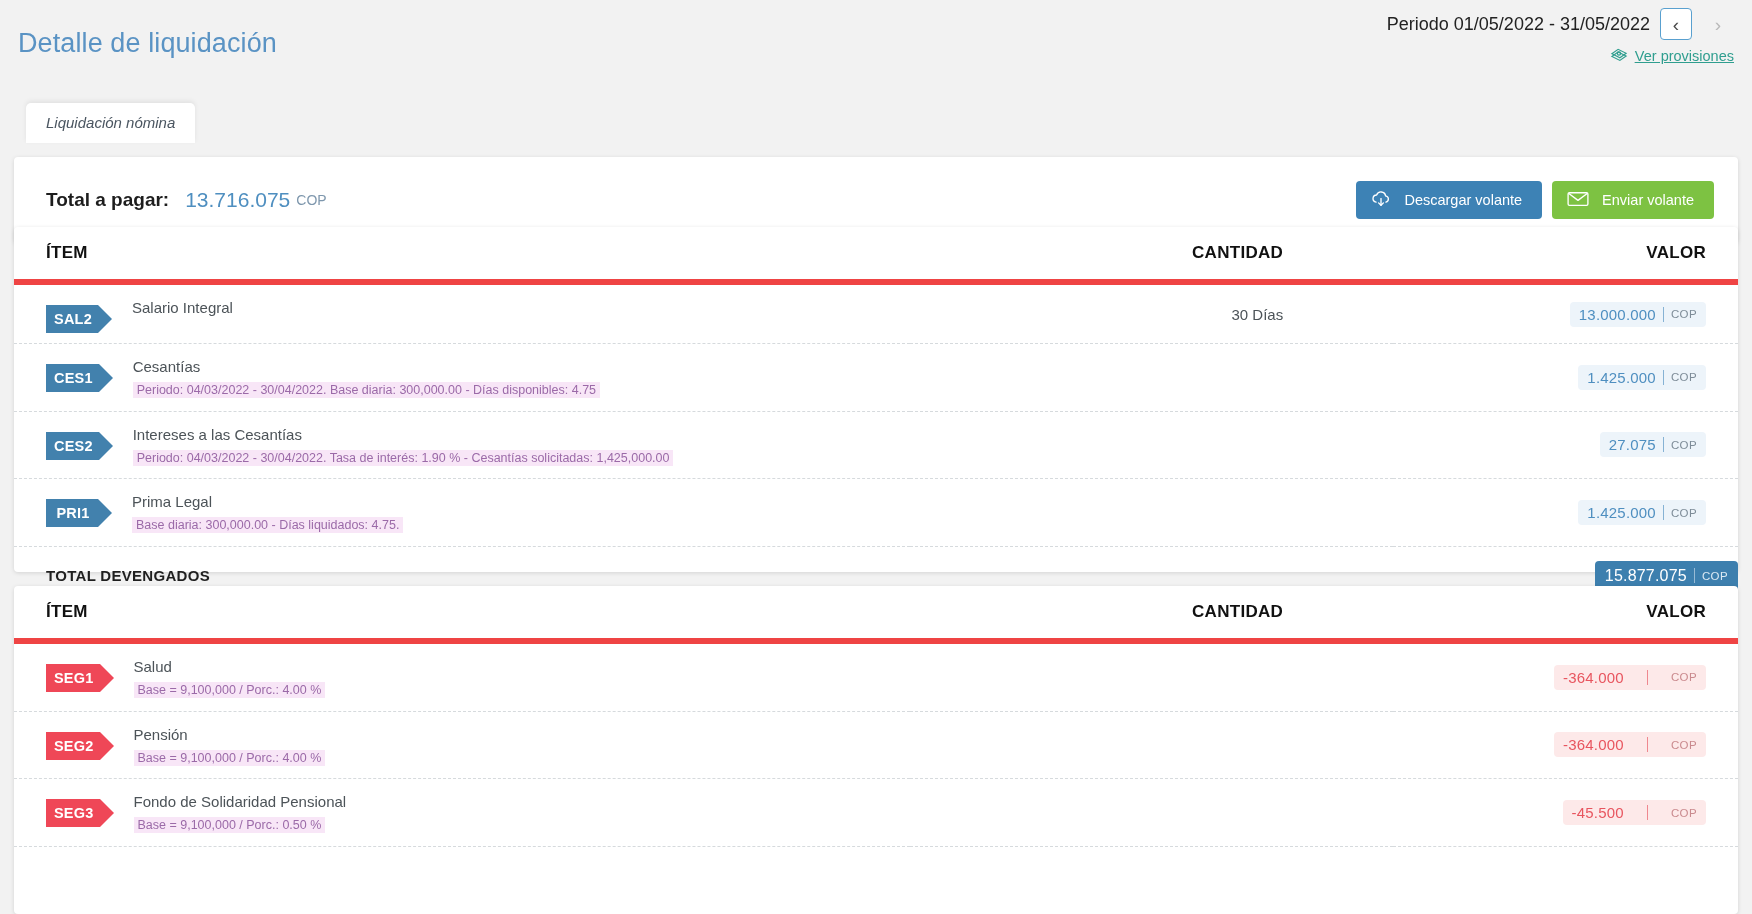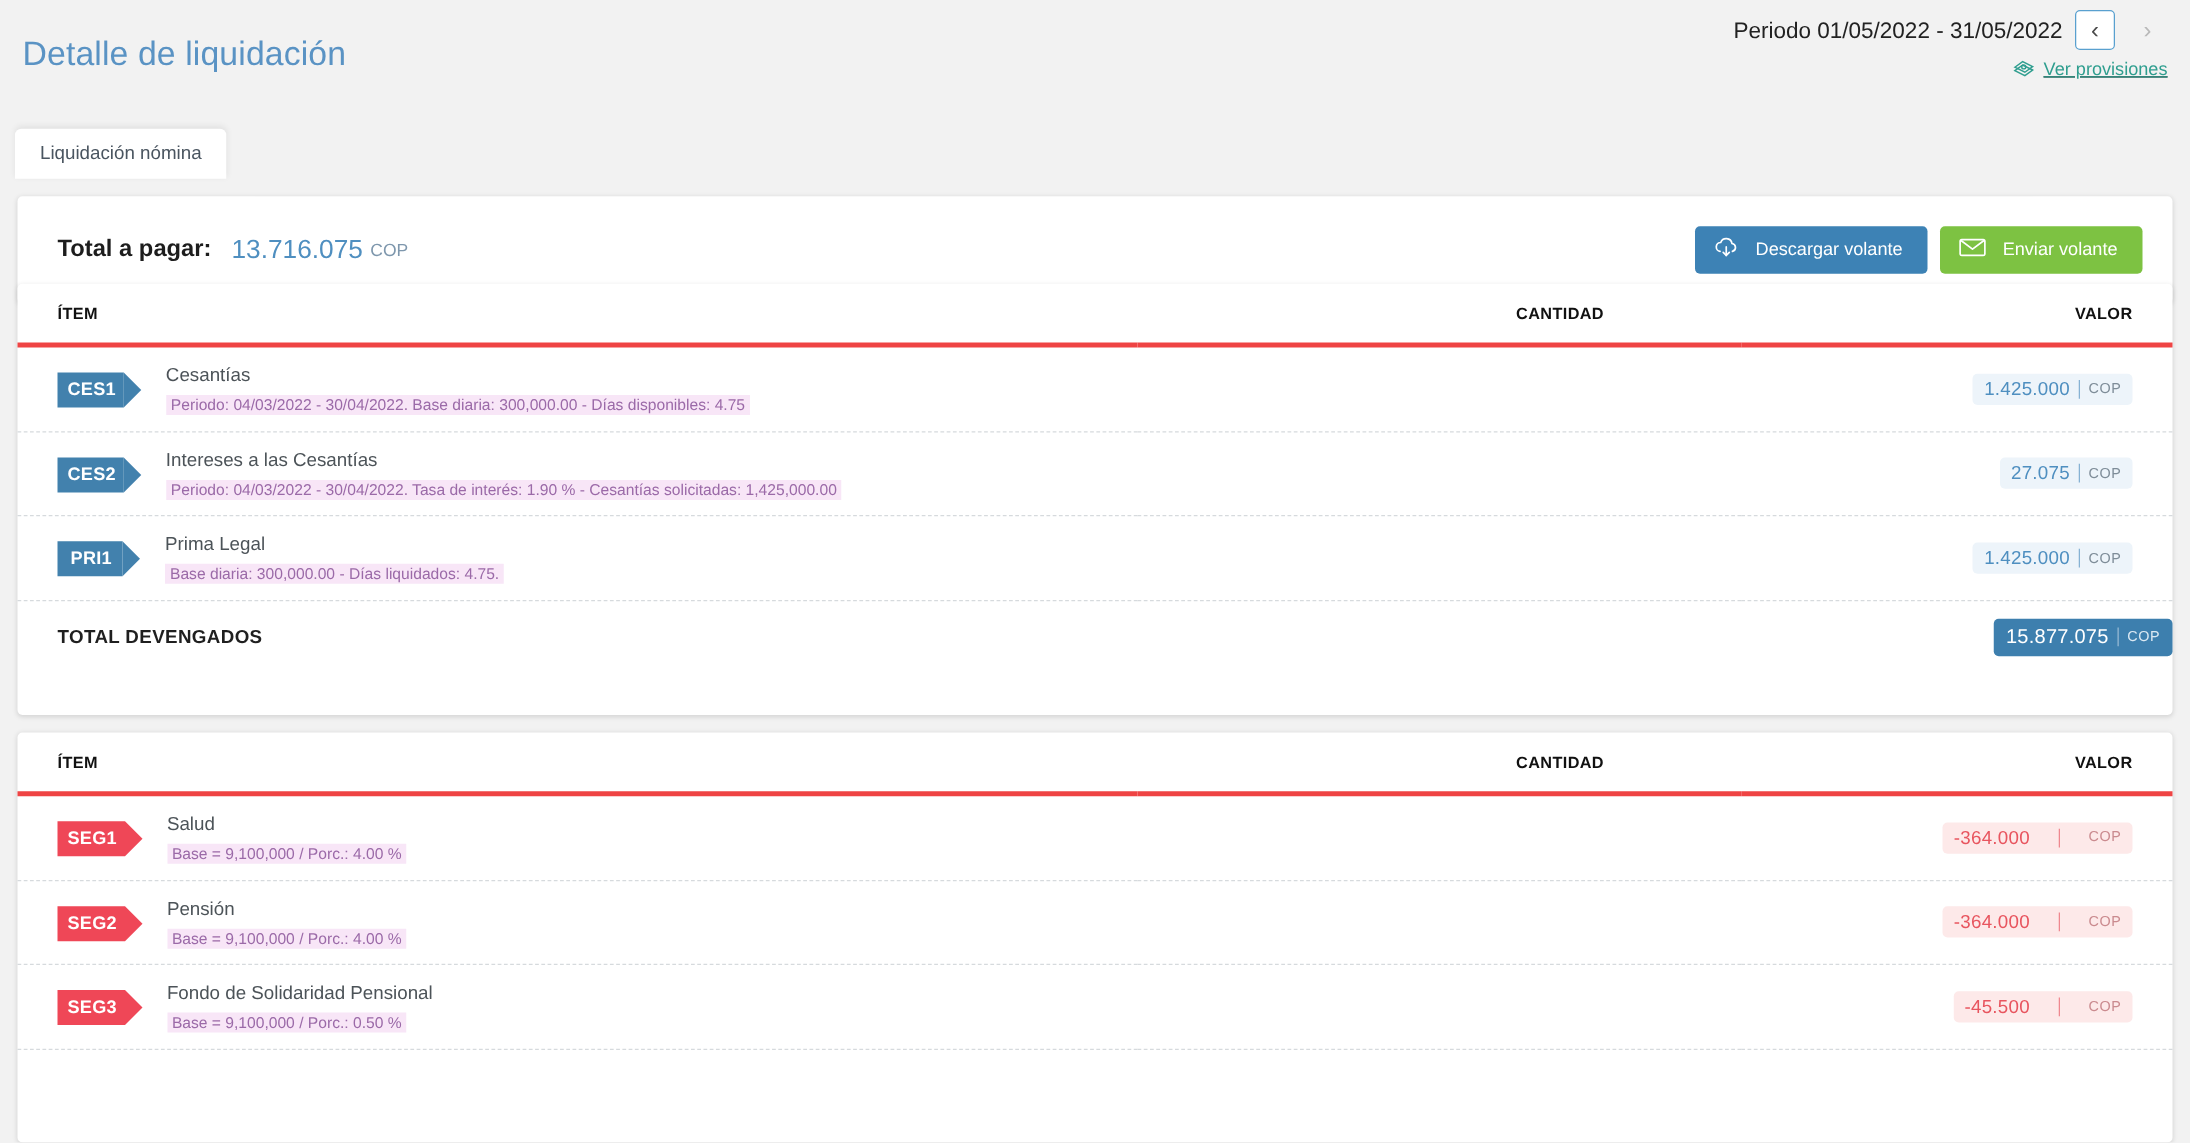--- a/index.html
+++ b/index.html
@@ -37,21 +37,21 @@
   .prov-wrap {
     position: absolute; right: 18px; top: 48px;
     display: flex; align-items: center; gap: 7px; text-decoration: underline;
   }
   .prov-link {
     font-size: 14.5px; color: #2f9e8f; text-decoration: underline;
   }
   .prov-icon { display: flex; align-items: center; }
 
   
-  .tabrow { position: absolute; left: 12px; top: 103px; display: flex; }
+  .tabrow { position: absolute; left: 26px; top: 103px; display: flex; font-style: italic; }
   .tab {
     background: #fff; border-radius: 5px 5px 0 0;
     padding: 11px 20px 12px 20px;
     font-size: 15px; color: #4a5560;
     box-shadow: 0 -2px 5px rgba(0,0,0,.07);
   }
 
   
   .card {
     position: absolute; left: 14px; width: 1724px;
@@ -75,23 +75,23 @@
     height: 38px; padding: 0 20px 0 14px; border-radius: 4px;
     color: #fff; font-size: 14.5px; border: none;
     font-family: "Liberation Sans", sans-serif;
   }
   .btn-blue  { background: #3d82b5; }
   .btn-green { background: #7dc242; }
 
   
   table { width: 100%; border-collapse: collapse; table-layout: fixed; }
   th {
-    font-size: 13px; font-weight: bold; color: #111;
+    font-size: 17px; font-weight: bold; color: #111;
     letter-spacing: .3px; padding: 16px 0 16px 0; text-align: right;
-    border-bottom: 4px solid #ef4444;
+    border-bottom: 6px solid #ef4444;
   }
   th.c-item { text-align: left; padding-left: 32px; width: 52%; }
   th.c-qty  { width: 28%; padding-right: 110px; }
   th.c-val  { width: 20%; padding-right: 32px; }
 
   td { vertical-align: middle; padding: 10px 0; }
   tr.data-row td { border-bottom: 1px dashed #d6dadd; }
   tr.data-row:last-child td { border-bottom: 1px dashed #d6dadd; }
 
   td.c-item { padding-left: 32px; }
@@ -228,20 +228,38 @@
     <table>
       <thead>
         <tr>
           <th class="c-item">ÍTEM</th>
           <th class="c-qty">CANTIDAD</th>
           <th class="c-val">VALOR</th>
         </tr>
       </thead>
       <tbody>
 
+        <tr class="data-row">
+          <td class="c-item">
+            <div class="item-cell">
+              <div class="tag blue">SAL2</div>
+              <div class="item-texts">
+                <div class="item-name">Salario Integral</div>
+              </div>
+            </div>
+          </td>
+          <td class="c-qty">30  Días</td>
+          <td class="c-val">
+            <span class="money pos">
+              <span class="num">13.000.000</span>
+              <span class="sep"></span>
+              <span class="cur">COP</span>
+            </span>
+          </td>
+        </tr>
 
         <tr class="data-row">
           <td class="c-item">
             <div class="item-cell">
               <div class="tag blue">CES1</div>
               <div class="item-texts">
                 <div class="item-name">Cesantías</div>
                 <div class="desc-wrap"><span class="item-desc">Periodo: 04/03/2022 - 30/04/2022. Base diaria: 300,000.00 - Días disponibles: 4.75</span></div>
               </div>
             </div>

